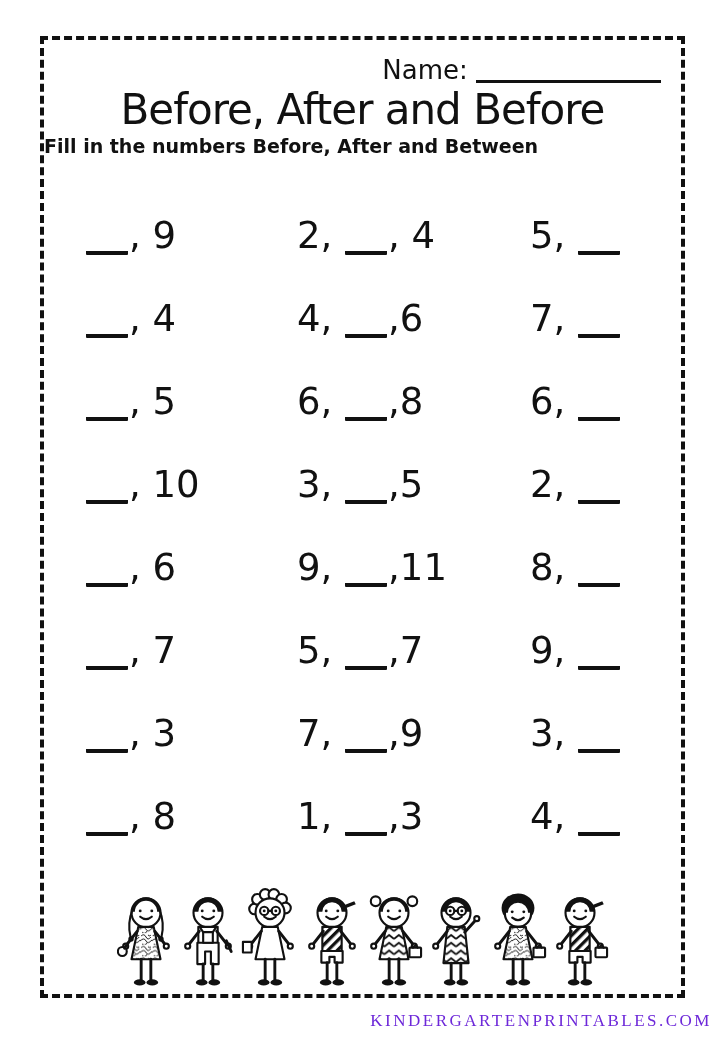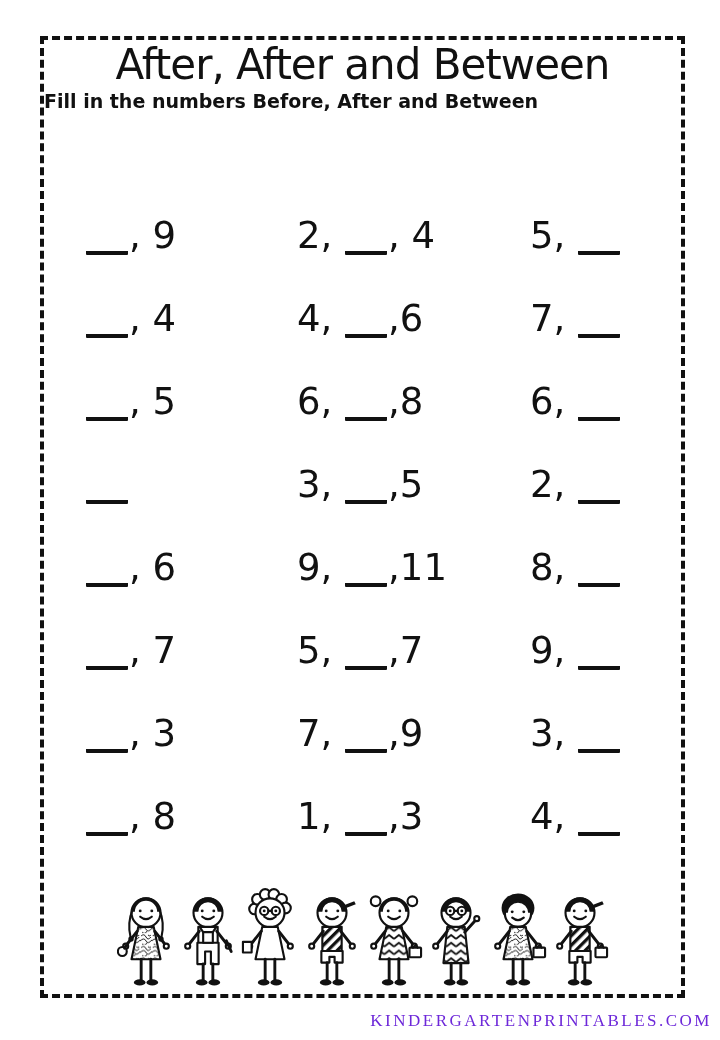--- a/index.html
+++ b/index.html
@@ -98,36 +98,40 @@
     </pattern>
     <pattern id="p-scrib" patternUnits="userSpaceOnUse" width="12" height="12">
       <rect width="12" height="12" fill="#fff"></rect>
       <path d="M1,3 q3,-3 5,1 t5,0 M0,8 q4,-4 6,0 t6,-1 M2,11 q3,3 5,-1 M8,2 q2,2 3,0" stroke="#111" stroke-width="1" fill="none"></path>
     </pattern>
   </defs>
 </svg>
 
 <div class="sheet">
 
-
-  <div class="title">After, After and Between</div>
+  <div class="name-row">
+    <span>Name:</span>
+    <span class="name-line"></span>
+  </div>
+
+  <div class="title">Before, After and Before</div>
 
   <div class="subtitle">Fill in the numbers Before, After and Between</div>
 
   <div id="problems">
       <div class="cell"><span class="blank"></span><span>, 9</span></div>
       <div class="cell"><span>2, </span><span class="blank"></span><span>, 4</span></div>
       <div class="cell"><span>5, </span><span class="blank"></span></div>
       <div class="cell"><span class="blank"></span><span>, 4</span></div>
       <div class="cell"><span>4, </span><span class="blank"></span><span>,6</span></div>
       <div class="cell"><span>7, </span><span class="blank"></span></div>
       <div class="cell"><span class="blank"></span><span>, 5</span></div>
       <div class="cell"><span>6, </span><span class="blank"></span><span>,8</span></div>
       <div class="cell"><span>6, </span><span class="blank"></span></div>
-      <div class="cell"><span class="blank"></span></div>
+      <div class="cell"><span class="blank"></span><span>, 10</span></div>
       <div class="cell"><span>3, </span><span class="blank"></span><span>,5</span></div>
       <div class="cell"><span>2, </span><span class="blank"></span></div>
       <div class="cell"><span class="blank"></span><span>, 6</span></div>
       <div class="cell"><span>9, </span><span class="blank"></span><span>,11</span></div>
       <div class="cell"><span>8, </span><span class="blank"></span></div>
       <div class="cell"><span class="blank"></span><span>, 7</span></div>
       <div class="cell"><span>5, </span><span class="blank"></span><span>,7</span></div>
       <div class="cell"><span>9, </span><span class="blank"></span></div>
       <div class="cell"><span class="blank"></span><span>, 3</span></div>
       <div class="cell"><span>7, </span><span class="blank"></span><span>,9</span></div>

